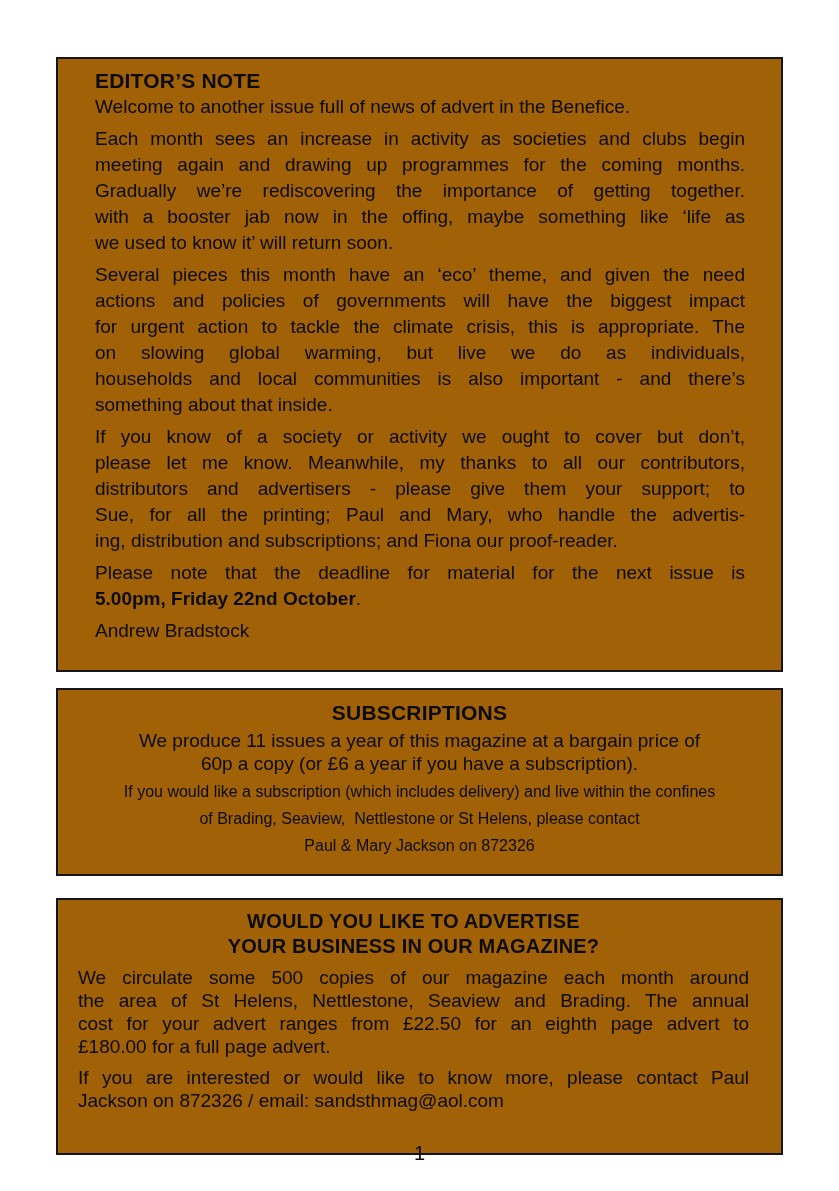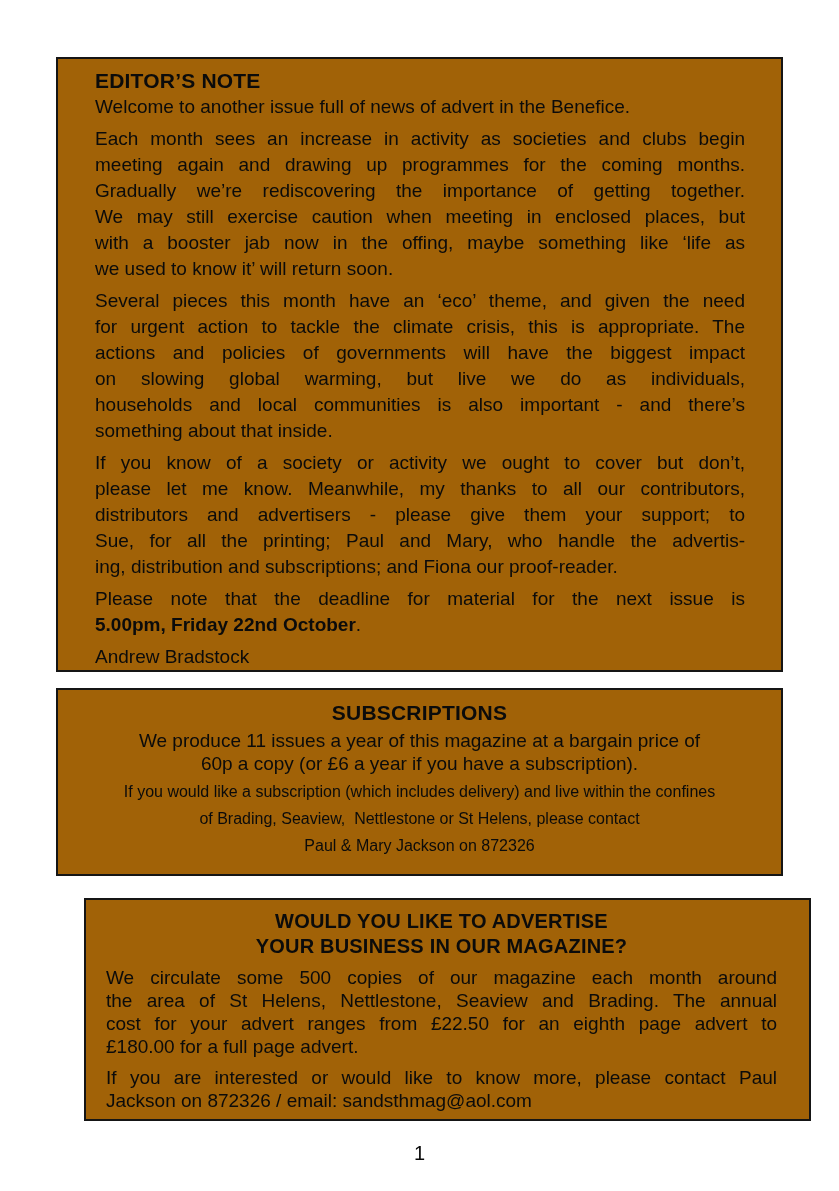--- a/index.html
+++ b/index.html
@@ -42,23 +42,23 @@
     top: 688px; height: 188px;
     padding: 9px 12px 11px 12px;
     text-align: center;
   }
   #subscriptions .h1 { line-height: 27px; margin-bottom: 3px; }
   .cline { text-align: center; }
   .sub-p1 { font-size: 19px; line-height: 23px; margin-bottom: 3px; }
   .sub-p2 { font-size: 16px; line-height: 27px; margin-bottom: 16px; }
   
   #advertise {
-    top: 898px; height: 223px;
+    top: 898px; height: 257px;
     padding: 9px 32px 0 20px;
-    font-size: 19px; line-height: 23px; margin-left: 28px;
+    font-size: 19px; line-height: 23px;
   }
   .adv-title {
     font-weight: 700; font-size: 20px; line-height: 25px;
     margin: 0 0 7px 0; letter-spacing: 0.2px;
   }
   .hline { text-align: center; }
   #advertise .para { margin-bottom: 8px; }
   
   #page-footer {
     position: absolute;
@@ -75,28 +75,27 @@
 
   <section class="box" id="editors-note">
     <h2 class="h1">EDITOR’S NOTE</h2>
     <div class="para">
         <div class="jline last">Welcome to another issue full of news of advert in the Benefice.</div>
       </div>
     <div class="para">
         <div class="jline">Each month sees an increase in activity as societies and clubs begin</div>
         <div class="jline">meeting again and drawing up programmes for the coming months.</div>
         <div class="jline">Gradually we’re rediscovering the importance of getting together.</div>
-        <div class="jline">We may still exercise caution when meeting in enclosed places, but</div>
         <div class="jline">with a booster jab now in the offing, maybe something like ‘life as</div>
         <div class="jline last">we used to know it’ will return soon.</div>
       </div>
     <div class="para">
         <div class="jline">Several pieces this month have an ‘eco’ theme, and given the need</div>
+        <div class="jline">actions and policies of governments will have the biggest impact</div>
         <div class="jline">for urgent action to tackle the climate crisis, this is appropriate. The</div>
-        <div class="jline">actions and policies of governments will have the biggest impact</div>
         <div class="jline">on slowing global warming, but live we do as individuals,</div>
         <div class="jline">households and local communities is also important - and there’s</div>
         <div class="jline last">something about that inside.</div>
       </div>
     <div class="para">
         <div class="jline">If you know of a society or activity we ought to cover but don’t,</div>
         <div class="jline">please let me know. Meanwhile, my thanks to all our contributors,</div>
         <div class="jline">distributors and advertisers - please give them your support; to</div>
         <div class="jline">Sue, for all the printing; Paul and Mary, who handle the advertis-</div>
         <div class="jline last">ing, distribution and subscriptions; and Fiona our proof-reader.</div>

